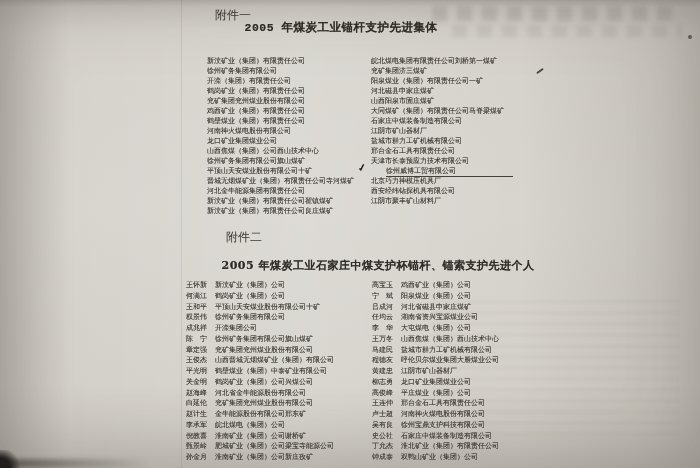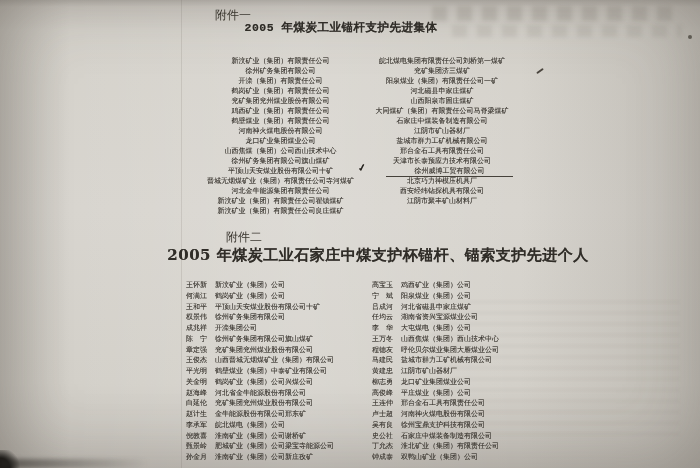--- a/index.html
+++ b/index.html
@@ -25,26 +25,26 @@
     background:repeating-linear-gradient(180deg,rgba(112,104,92,.07) 0 4px,rgba(112,104,92,0) 4px 11px);}
   .speck1{position:absolute;left:536px;top:70px;width:8px;height:2px;background:#4a453e;transform:rotate(-35deg);border-radius:1px;}
   .speck2{position:absolute;left:688px;top:35px;width:4px;height:4px;background:rgba(60,55,48,.7);border-radius:50%;}
 
   .att-label{position:absolute;font-size:12px;color:#3a362f;white-space:nowrap;}
   #att1-label{left:215px;top:7px;}
   #att2-label{left:215px;top:229px;padding-left:11px;}
   .title{position:absolute;font-weight:bold;color:#302d28;white-space:nowrap;letter-spacing:.5px;
     transform:translateX(-50%);text-shadow:0 0 .5px rgba(48,45,40,.6);}
   #att1-title{left:341px;top:20px;font-size:11.5px;font-family:Liberation Mono, monospace;}
-  #att2-title{left:378px;top:246px;font-size:15px;}
+  #att2-title{left:378px;top:258px;font-size:11px;}
 
   ul.list{position:absolute;margin:0;padding:0;list-style:none;color:#3b3731;font-size:7px;
     text-shadow:0 0 .4px rgba(59,55,49,.55);}
   ul.list li{white-space:nowrap;}
-  .att1-col li{height:10px;line-height:10px;text-align:center;}
+  .att1-col li{height:10px;line-height:10px;}
   .att1-left{left:207px;top:56px;}
   .att1-right{left:371px;top:56px;}
   .att2-col li{height:10.75px;line-height:10.8px;}
   .att2-left{left:186px;top:280px;}
   .att2-right{left:372px;top:280px;}
   .pname{display:inline-block;width:29px;white-space:pre;}
 
   .check{display:none;}
   li.checked{position:relative;}
   li.checked .check{display:inline-block;position:absolute;left:-13px;top:-3px;font-size:10px;
@@ -181,23 +181,23 @@
       <li class="row"><span class="pname">宁　斌</span><span class="porg">阳泉煤业（集团）公司</span></li>
 
       <li class="row"><span class="pname">吕成河</span><span class="porg">河北省磁县申家庄煤矿</span></li>
 
       <li class="row"><span class="pname">任均云</span><span class="porg">湖南省资兴宝源煤业公司</span></li>
 
       <li class="row"><span class="pname">李　华</span><span class="porg">大屯煤电（集团）公司</span></li>
 
       <li class="row"><span class="pname">王万冬</span><span class="porg">山西焦煤（集团）西山技术中心</span></li>
 
+      <li class="row"><span class="pname">马建民</span><span class="porg">盐城市群力工矿机械有限公司</span></li>
+
       <li class="row"><span class="pname">程德友</span><span class="porg">呼伦贝尔煤业集团大雁煤业公司</span></li>
-
-      <li class="row"><span class="pname">马建民</span><span class="porg">盐城市群力工矿机械有限公司</span></li>
 
       <li class="row"><span class="pname">黄建忠</span><span class="porg">江阴市矿山器材厂</span></li>
 
       <li class="row"><span class="pname">柳志勇</span><span class="porg">龙口矿业集团煤业公司</span></li>
 
       <li class="row"><span class="pname">高俊峰</span><span class="porg">平庄煤业（集团）公司</span></li>
 
       <li class="row"><span class="pname">王连仲</span><span class="porg">邢台金石工具有限责任公司</span></li>
 
       <li class="row"><span class="pname">卢士超</span><span class="porg">河南神火煤电股份有限公司</span></li>

